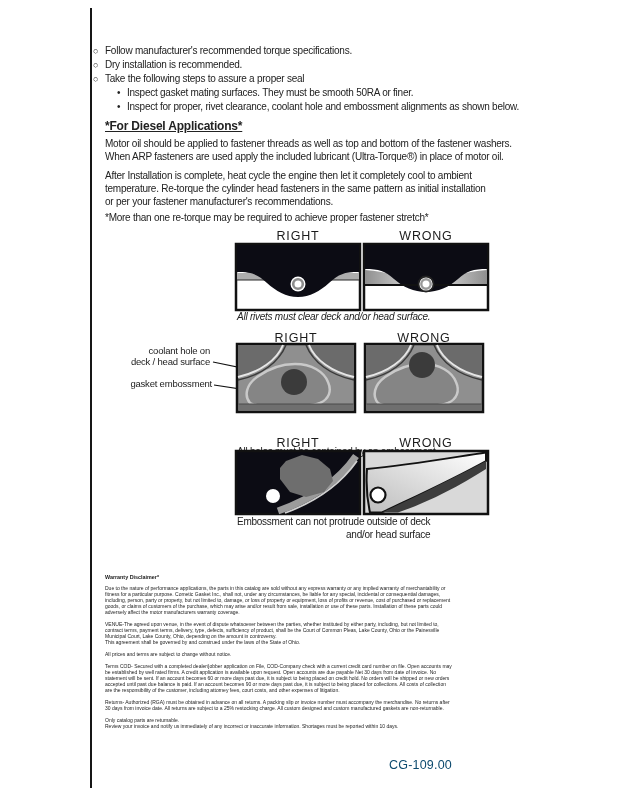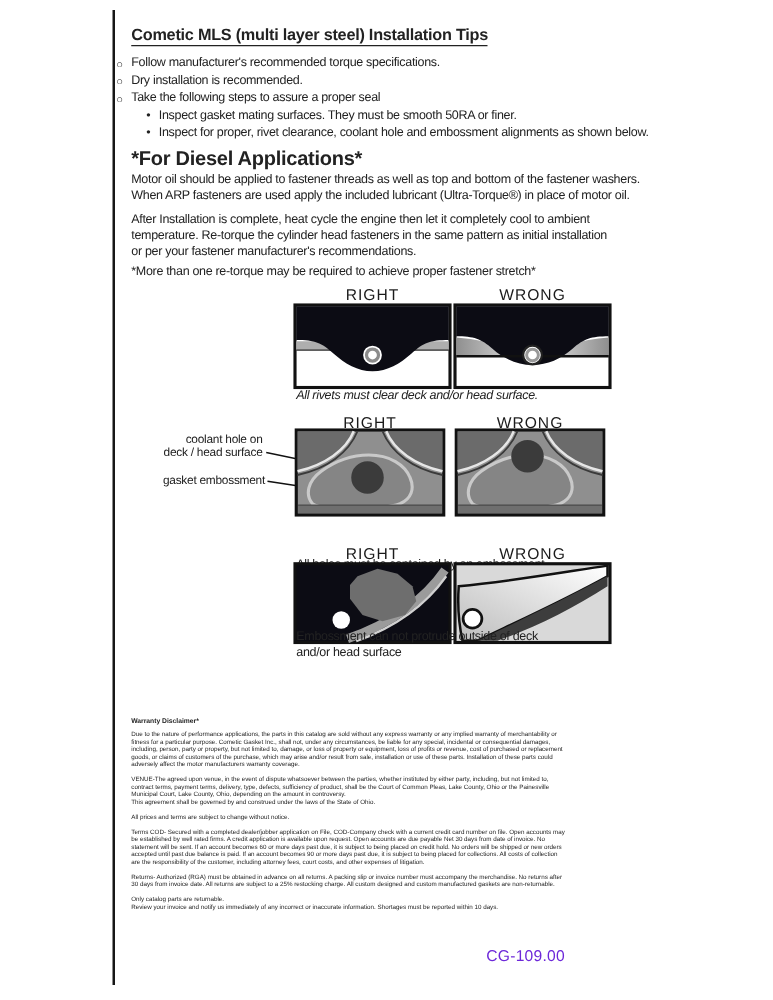--- a/index.html
+++ b/index.html
@@ -11,51 +11,50 @@
 
   .title { position:absolute; left:105px; top:20px; font-size:13px; font-weight:bold;
            letter-spacing:-0.2px; border-bottom:1.5px solid #222; padding-bottom:1px; white-space:nowrap; }
 
   .bullets { position:absolute; left:93px; top:44px; width:480px; font-size:10px; letter-spacing:-0.25px; }
   .b-line { position:relative; line-height:14px; padding-left:12px; white-space:nowrap; }
   .b-line .mk { position:absolute; left:0; top:0; font-size:9px; }
   .b-sub { padding-left:34px; }
   .b-sub .mk { left:24px; font-size:10px; }
 
-  .diesel-h { position:absolute; left:105px; top:119px; font-size:16px; font-weight:bold; letter-spacing:-0.2px; }
+  .diesel-h { position:absolute; left:105px; top:119px; font-size:12px; font-weight:bold; letter-spacing:-0.2px;text-decoration:underline; }
   .para { position:absolute; left:105px; font-size:10px; line-height:13px;
           letter-spacing:-0.25px; white-space:pre-line; }
   .p1 { top:137px; } .p2 { top:169px; } .p3 { top:211px; }
 
   .dia { position:absolute; }
   .dia-1 { left:230px; top:228px; }
   .dia-2 { left:110px; top:330px; }
   .dia-3 { left:230px; top:435px; }
   svg text { font-family:"Liberation Sans", sans-serif; fill:#1b1b1b; }
   .rw { font-size:12.5px; letter-spacing:0.8px; }
   .callout { font-size:9.5px; letter-spacing:-0.2px; }
 
   .caption { position:absolute; left:237px; font-size:10px; letter-spacing:-0.25px;
              line-height:12.5px; white-space:pre-line; }
-  .cap-1 { top:311px;font-style:italic; } .cap-2 { top:412px;margin-top:34px; } .cap-3 { top:504px; }
+  .cap-1 { top:311px;font-style:italic; } .cap-2 { top:412px;margin-top:34px; } .cap-3 { top:516px;text-align:right; }
 
   .disclaimer { position:absolute; left:105px; top:574px; width:420px; }
   .disc-h { font-size:5.4px; font-weight:bold; margin-bottom:5px; }
   .disc-p { font-size:5px; line-height:6px; letter-spacing:0; white-space:pre-line; margin-bottom:6px; }
 
-  .footer { position:absolute; left:389px; top:758px; font-size:12.5px; letter-spacing:0.2px; color:#6d28d9; }
+  .footer { position:absolute; left:389px; top:758px; font-size:12.5px; letter-spacing:0.2px; color:#0c4a6e; }
 </style>
 </head>
 <body>
 
 <div class="page">
 
   <div class="edge-line"></div>
 
-  <div class="title">Cometic MLS (multi layer steel) Installation Tips</div>
 
   <div class="bullets">
     <div class="b-line">
       <span class="mk">○</span>
       <span>Follow manufacturer's recommended torque specifications.</span>
     </div>
     <div class="b-line">
       <span class="mk">○</span>
       <span>Dry installation is recommended.</span>
     </div>

